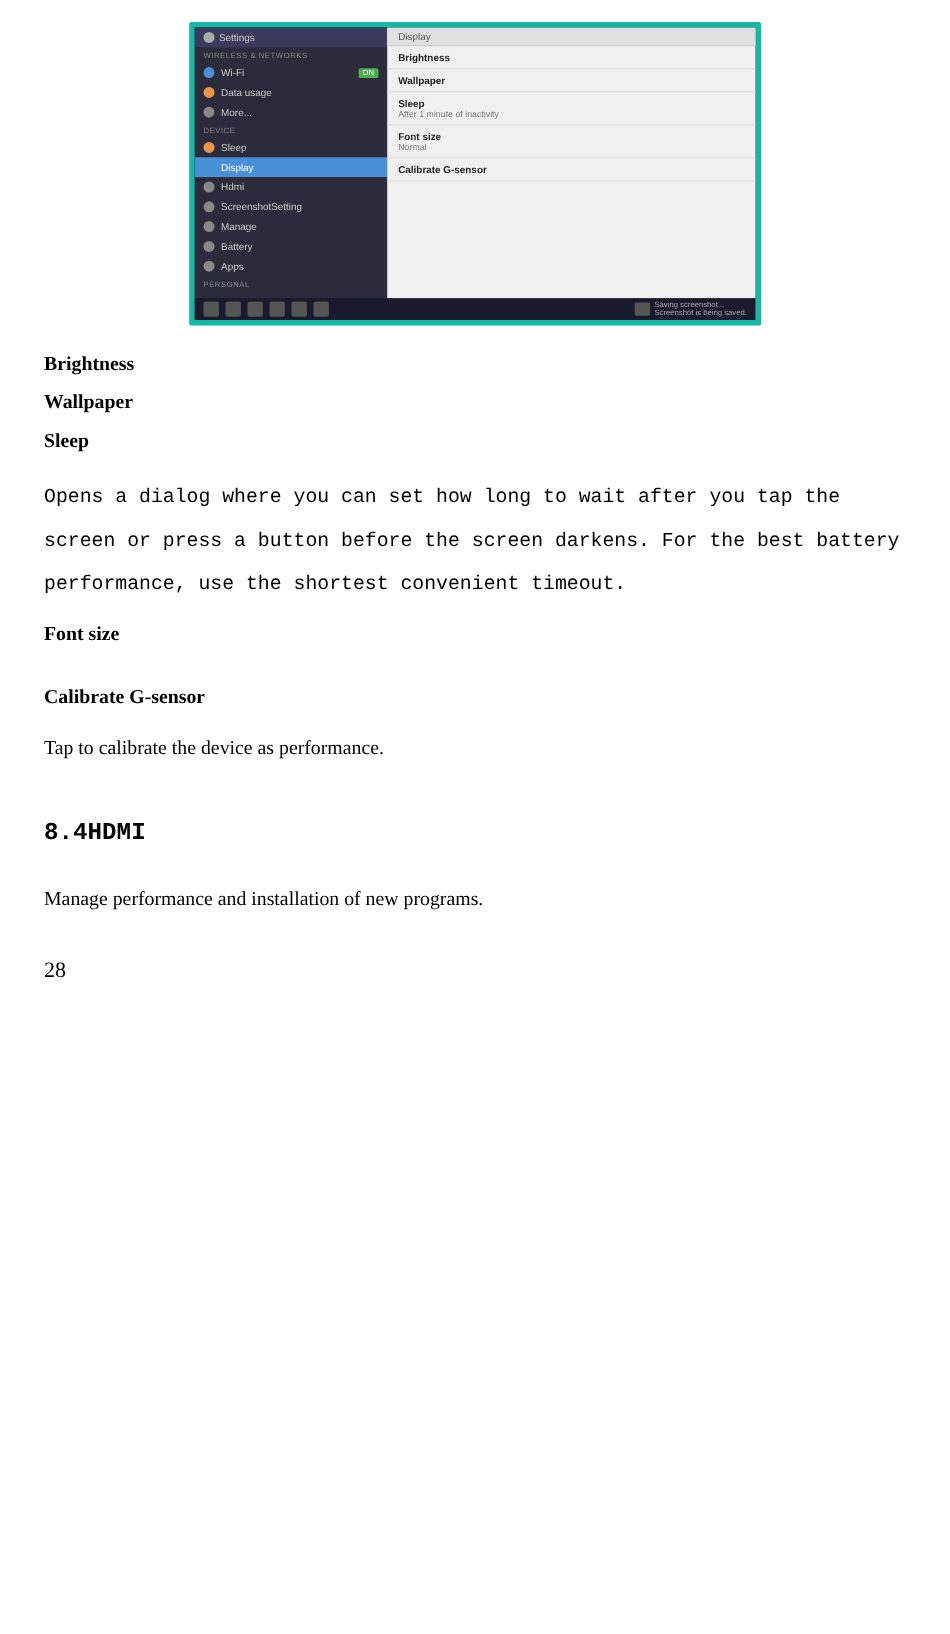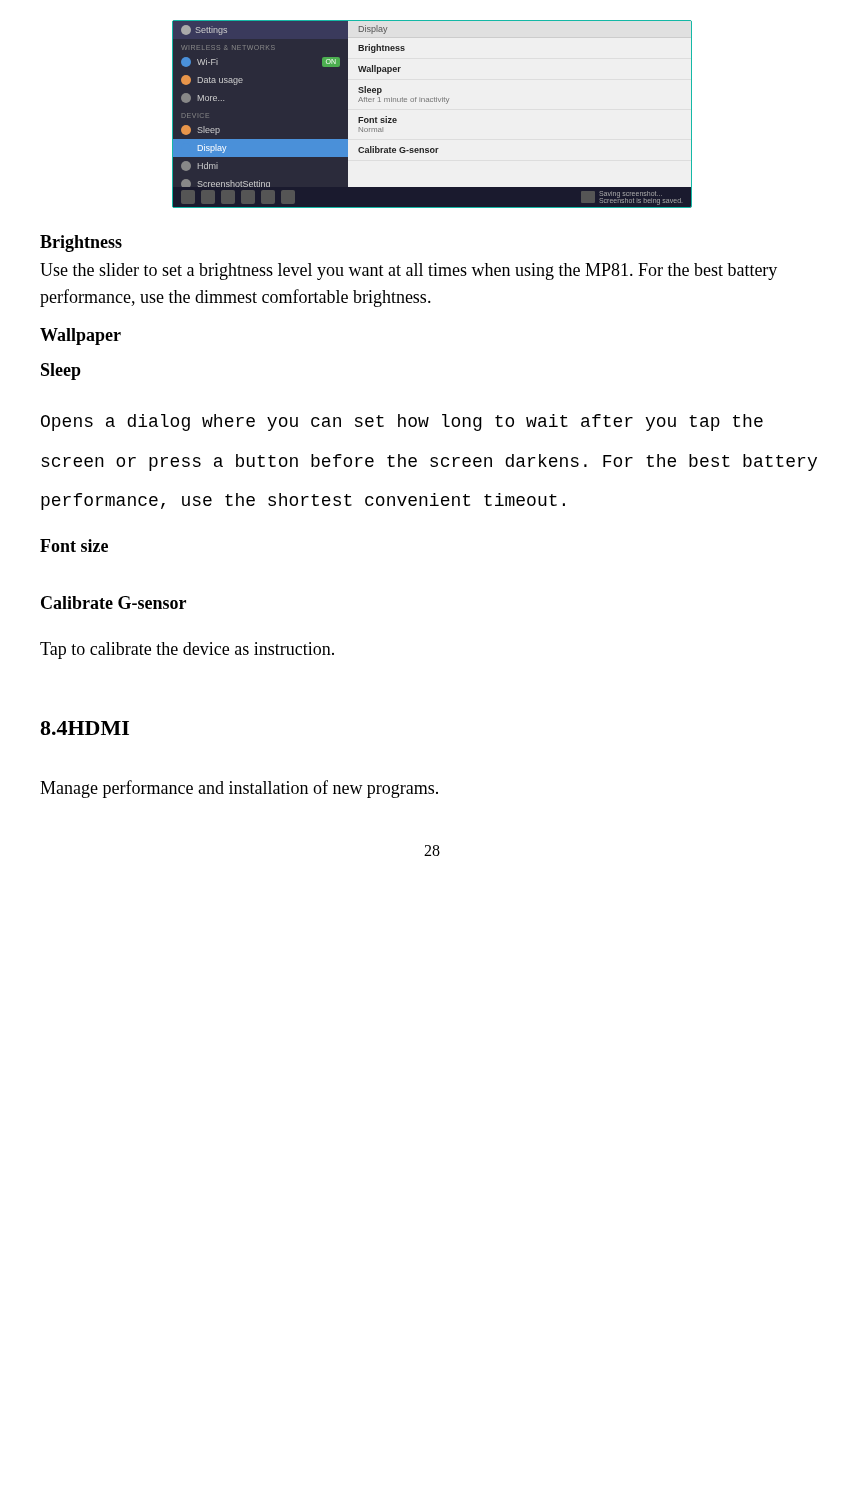--- a/index.html
+++ b/index.html
@@ -18,23 +18,23 @@
 
     
     .screenshot-wrapper {
       display: flex;
       justify-content: center;
       margin-bottom: 24px;
     }
 
     .screenshot-box {
       width: 520px;
-      height: 188px;
+      height: 276px;
       background: #1a1a2e;
-      border: 1px solid #14b8a6;
+      border: 5px solid #14b8a6;
       border-radius: 2px;
       display: flex;
       overflow: hidden;
       position: relative;
     }
 
     
     .settings-sidebar {
       width: 175px;
       background: #2b2b3b;
@@ -66,20 +66,21 @@
       color: #888;
       font-size: 7px;
       font-family: Arial, sans-serif;
       padding: 5px 8px 2px 8px;
       letter-spacing: 0.5px;
       text-transform: uppercase;
     }
 
     .sidebar-item {
       display: flex;
+      align-items: center;
       gap: 6px;
       padding: 4px 8px;
       color: #ccc;
       font-size: 9px;
       font-family: Arial, sans-serif;
       cursor: pointer;
     }
 
     .sidebar-item.active {
       background: #4a90d9;
@@ -209,28 +210,27 @@
     .doc-para-spaced {
       font-size: 18px;
       font-family: Liberation Mono, monospace;
       line-height: 2.2;
       margin-bottom: 4px;
     }
 
     .section-heading-large {
       font-size: 22px;
       font-weight: bold;
-      font-family: Liberation Serif, serif;
+      font-family: Liberation Mono, monospace;
       margin-bottom: 16px;
       margin-top: 20px;
     }
 
     .page-number {
-      text-align: center;
-      font-size: 16px;
+      font-size: 20px;
       font-family: Georgia, 'Times New Roman', serif;
       margin-top: 40px;
       color: #000;
     }
 
     .divider-space {
       height: 18px;
     }
   </style>
 </head>
@@ -331,42 +331,41 @@
             <div class="saving-text">Saving screenshot...</div>
             <div class="saving-text">Screenshot is being saved.</div>
           </div>
         </div>
       </div>
     </div>
   </div>
 
   <div class="doc-section">
     <div class="doc-heading">Brightness</div>
-    <div class="doc-para">Use the slider to set a brightness level you want at all times when using the MP81. For the best battery performance, use the dimmest comfortable brightness.</div>
   </div>
 
   <div class="doc-section">
     <div class="doc-heading">Wallpaper</div>
   </div>
 
   <div class="doc-section">
     <div class="doc-heading">Sleep</div>
     <div class="divider-space"></div>
     <div class="doc-para-spaced">Opens a dialog where you can set how long to wait after you tap the screen or press a button before the screen darkens. For the best battery performance, use the shortest convenient timeout.</div>
   </div>
 
   <div class="doc-section">
     <div class="doc-heading">Font size</div>
     <div class="divider-space"></div>
   </div>
 
   <div class="doc-section">
     <div class="doc-heading">Calibrate G-sensor</div>
     <div class="divider-space"></div>
-    <div class="doc-para">Tap to calibrate the device as instruction.</div>
+    <div class="doc-para">Tap to calibrate the device as performance.</div>
   </div>
 
   <div class="divider-space"></div>
 
   <div class="doc-section">
     <div class="section-heading-large">8.4HDMI</div>
     <div class="divider-space"></div>
     <div class="doc-para">Manage performance and installation of new programs.</div>
   </div>
 

